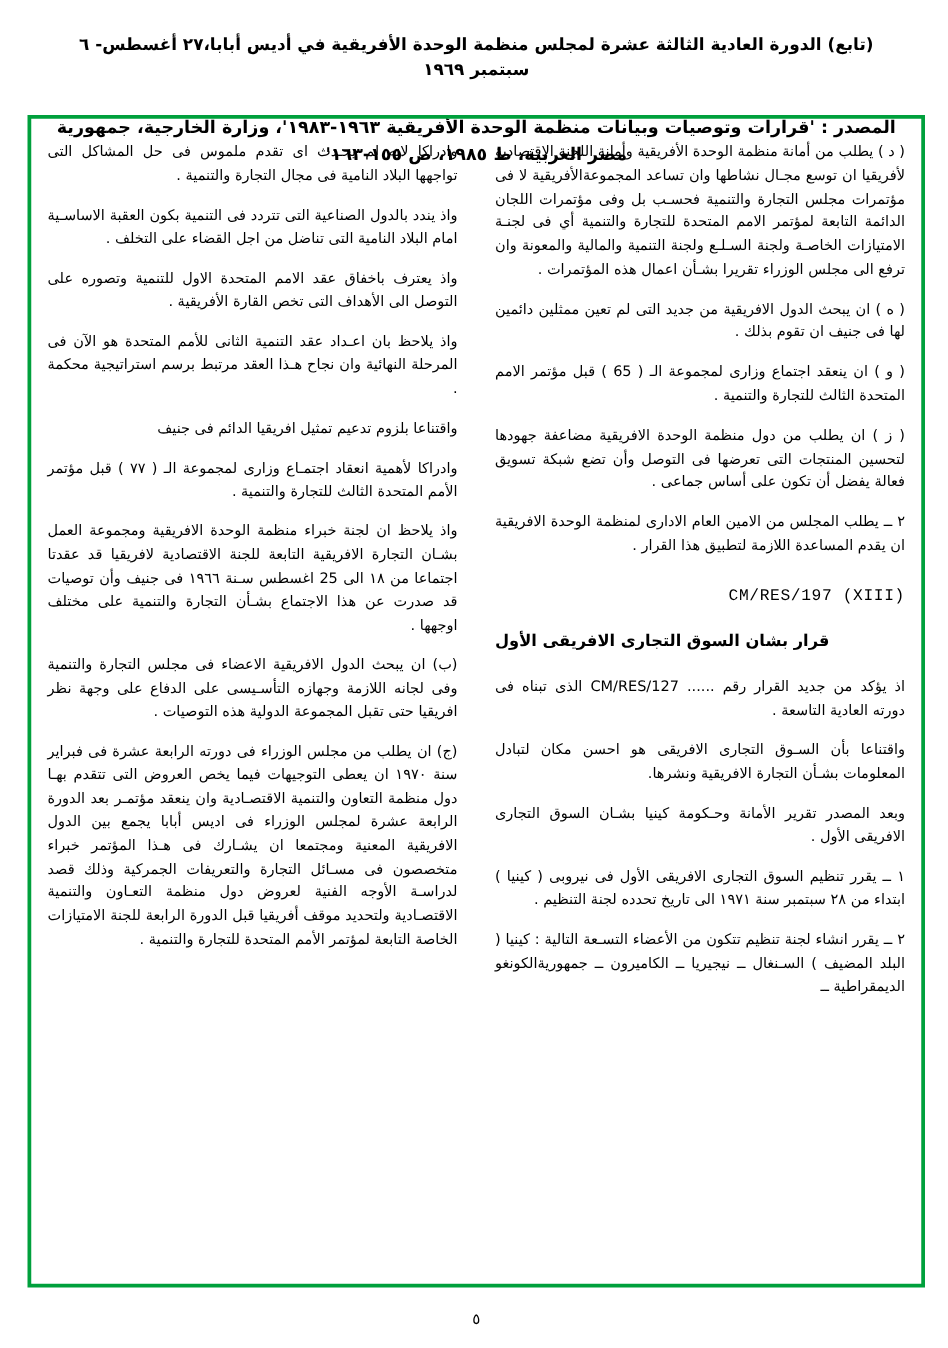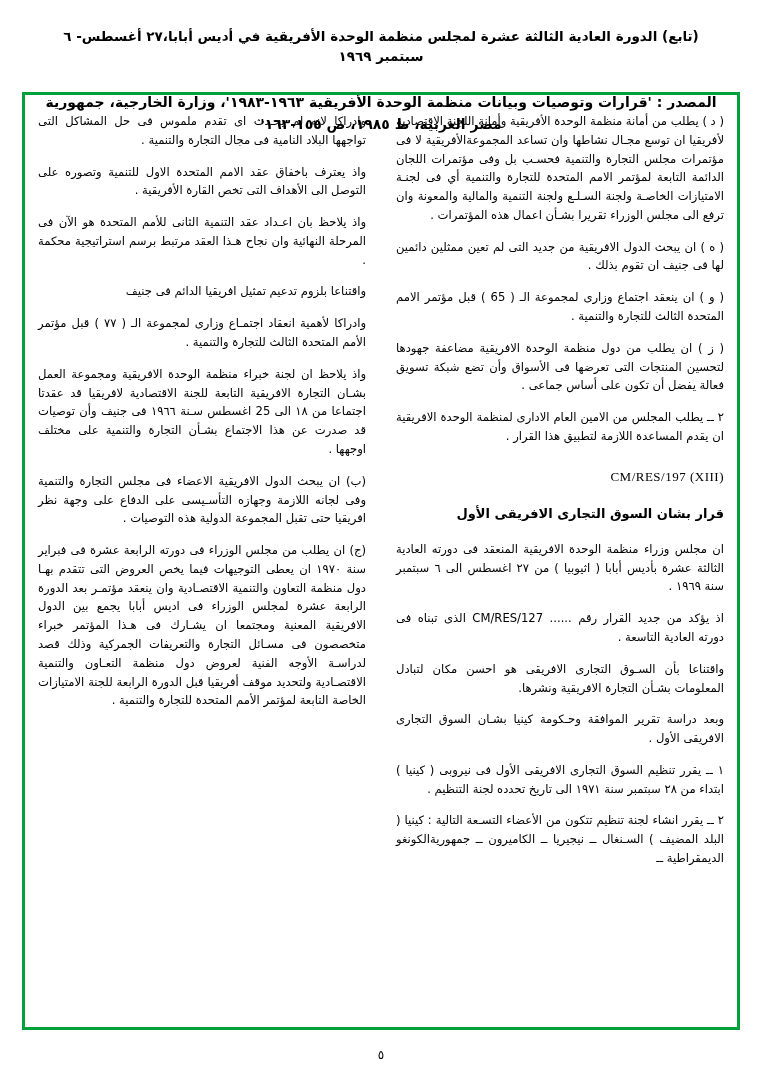--- a/index.html
+++ b/index.html
@@ -65,29 +65,29 @@
     font-size: 11.6px;
     line-height: 1.62;
     text-align: justify;
     text-justify: inter-word;
     direction: rtl;
   }
   .col p {
     margin: 0 0 13px 0;
   }
   .res-code {
-    font-family: Liberation Serif, serif;
+    font-family: Liberation Mono, monospace;
     direction: ltr;
     text-align: right;
     font-size: 13px;
     margin: 20px 0 16px 0;
     letter-spacing: 0.5px;
   }
   .res-title {
-    text-align: right;
+    text-align: left;
     font-weight: bold;
     font-size: 13px;
     margin: 0 0 16px 0;
   }
   .page-number {
     position: absolute;
     bottom: 16px;
     left: 0;
     right: 0;
     text-align: center;
@@ -105,36 +105,36 @@
   </div>
 
   <div class="frame"></div>
 
   <div class="columns">
 
     <div class="col">
       <p>( د ) يطلب من أمانة منظمة الوحدة الأفريقية وأمانة اللجنة الاقتصادية لأفريقيا ان توسع مجـال نشاطها وان تساعد المجموعةالأفريقية لا فى مؤتمرات مجلس التجارة والتنمية فحسـب بل وفى مؤتمرات اللجان الدائمة التابعة لمؤتمر الامم المتحدة للتجارة والتنمية أي فى لجنـة الامتيازات الخاصـة ولجنة السـلـع ولجنة التنمية والمالية والمعونة وان ترفع الى مجلس الوزراء تقريرا بشـأن اعمال هذه المؤتمرات .</p>
       <p>( ه ) ان يبحث الدول الافريقية من جديد التى لم تعين ممثلين دائمين لها فى جنيف ان تقوم بذلك .</p>
       <p>( و ) ان ينعقد اجتماع وزارى لمجموعة الـ ( 65 ) قبل مؤتمر الامم المتحدة الثالث للتجارة والتنمية .</p>
-      <p>( ز ) ان يطلب من دول منظمة الوحدة الافريقية مضاعفة جهودها لتحسين المنتجات التى تعرضها فى الأسواق وأن تضع شبكة تسويق فعالة يفضل أن تكون على أساس جماعى .</p>
+      <p>( ز ) ان يطلب من دول منظمة الوحدة الافريقية مضاعفة جهودها لتحسين المنتجات التى تعرضها فى التوصل وأن تضع شبكة تسويق فعالة يفضل أن تكون على أساس جماعى .</p>
       <p>٢ ــ يطلب المجلس من الامين العام الادارى لمنظمة الوحدة الافريقية ان يقدم المساعدة اللازمة لتطبيق هذا القرار .</p>
 
       <div class="res-code">CM/RES/197 (XIII)</div>
       <div class="res-title">قرار بشان السوق التجارى الافريقى الأول</div>
 
-      <p>ان مجلس وزراء منظمة الوحدة الافريقية المنعقد فى دورته العادية الثالثة عشرة بأديس أبابا ( اثيوبيا ) من ٢٧ اغسطس الى ٦ سبتمبر سنة ١٩٦٩ .</p>
       <p>اذ يؤكد من جديد القرار رقم ...... CM/RES/127 الذى تبناه فى دورته العادية التاسعة .</p>
       <p>واقتناعا بأن السـوق التجارى الافريقى هو احسن مكان لتبادل المعلومات بشـأن التجارة الافريقية ونشرها.</p>
-      <p>وبعد دراسة تقرير الموافقة وحـكومة كينيا بشـان السوق التجارى الافريقى الأول .</p>
+      <p>وبعد المصدر تقرير الأمانة وحـكومة كينيا بشـان السوق التجارى الافريقى الأول .</p>
       <p>١ ــ يقرر تنظيم السوق التجارى الافريقى الأول فى نيروبى ( كينيا ) ابتداء من ٢٨ سبتمبر سنة ١٩٧١ الى تاريخ تحدده لجنة التنظيم .</p>
       <p>٢ ــ يقرر انشاء لجنة تنظيم تتكون من الأعضاء التسـعة التالية : كينيا ( البلد المضيف ) السـنغال ــ نيجيريا ــ الكاميرون ــ جمهورية‌الكونغو الديمقراطية ــ</p>
     </div>
 
     <div class="col">
       <p>وادراكا لانه لم يحـدث اى تقدم ملموس فى حل المشاكل التى تواجهها البلاد النامية فى مجال التجارة والتنمية .</p>
+      <p>واذ يندد بالدول الصناعية التى تتردد فى التنمية بكون العقبة الاساسـية امام البلاد النامية التى تناضل من اجل القضاء على التخلف .</p>
       <p>واذ يعترف باخفاق عقد الامم المتحدة الاول للتنمية وتصوره على التوصل الى الأهداف التى تخص القارة الأفريقية .</p>
       <p>واذ يلاحظ بان اعـداد عقد التنمية الثانى للأمم المتحدة هو الآن فى المرحلة النهائية وان نجاح هـذا العقد مرتبط برسم استراتيجية محكمة .</p>
       <p>واقتناعا بلزوم تدعيم تمثيل افريقيا الدائم فى جنيف</p>
       <p>وادراكا لأهمية انعقاد اجتمـاع وزارى لمجموعة الـ ( ٧٧ ) قبل مؤتمر الأمم المتحدة الثالث للتجارة والتنمية .</p>
       <p>واذ يلاحظ ان لجنة خبراء منظمة الوحدة الافريقية ومجموعة العمل بشـان التجارة الافريقية التابعة للجنة الاقتصادية لافريقيا قد عقدتا اجتماعا من ١٨ الى 25 اغسطس سـنة ١٩٦٦ فى جنيف وأن توصيات قد صدرت عن هذا الاجتماع بشـأن التجارة والتنمية على مختلف اوجهها .</p>
       <p>(ب) ان يبحث الدول الافريقية الاعضاء فى مجلس التجارة والتنمية وفى لجانه اللازمة وجهازه التأسـيسى على الدفاع على وجهة نظر افريقيا حتى تقبل المجموعة الدولية هذه التوصيات .</p>
       <p>(ج) ان يطلب من مجلس الوزراء فى دورته الرابعة عشرة فى فبراير سنة ١٩٧٠ ان يعطى التوجيهات فيما يخص العروض التى تتقدم بهـا دول منظمة التعاون والتنمية الاقتصـادية وان ينعقد مؤتمـر بعد الدورة الرابعة عشرة لمجلس الوزراء فى اديس أبابا يجمع بين الدول الافريقية المعنية ومجتمعا ان يشـارك فى هـذا المؤتمر خبراء متخصصون فى مسـائل التجارة والتعريفات الجمركية وذلك قصد لدراسـة الأوجه الفنية لعروض دول منظمة التعـاون والتنمية الاقتصـادية ولتحديد موقف أفريقيا قبل الدورة الرابعة للجنة الامتيازات الخاصة التابعة لمؤتمر الأمم المتحدة للتجارة والتنمية .</p>
     </div>
 
   </div>

